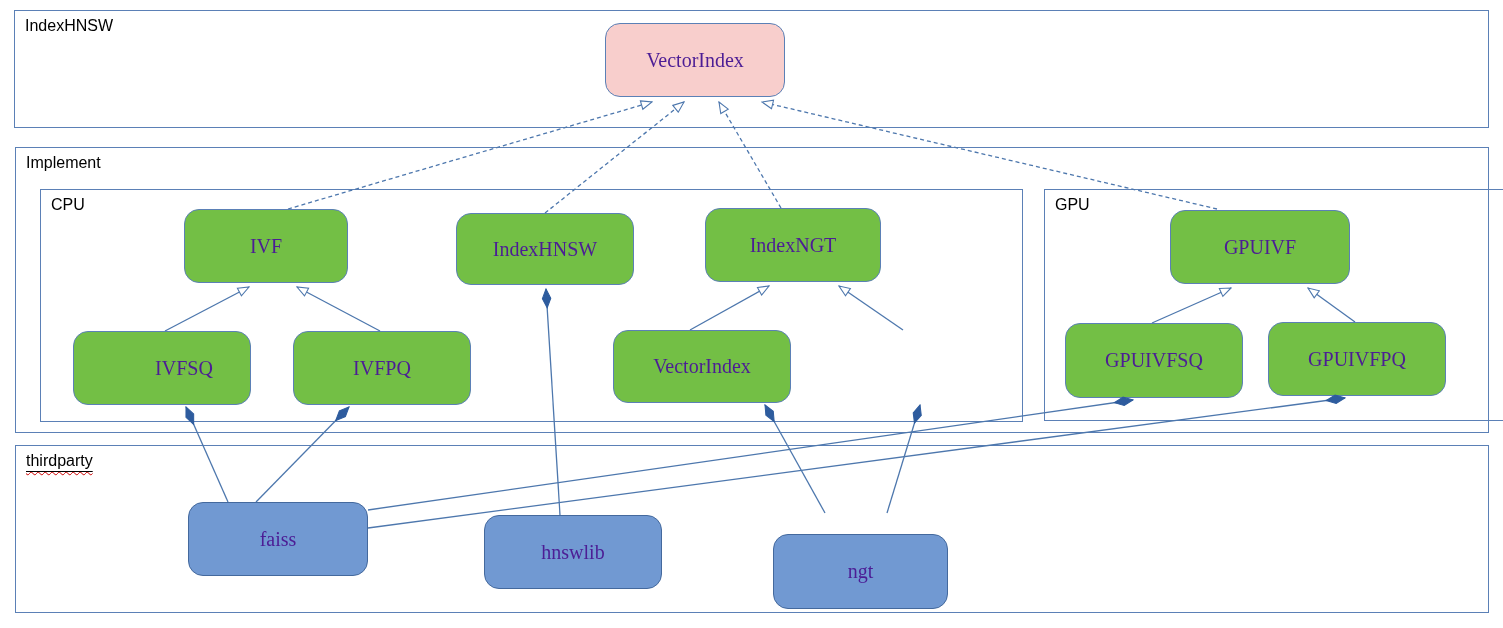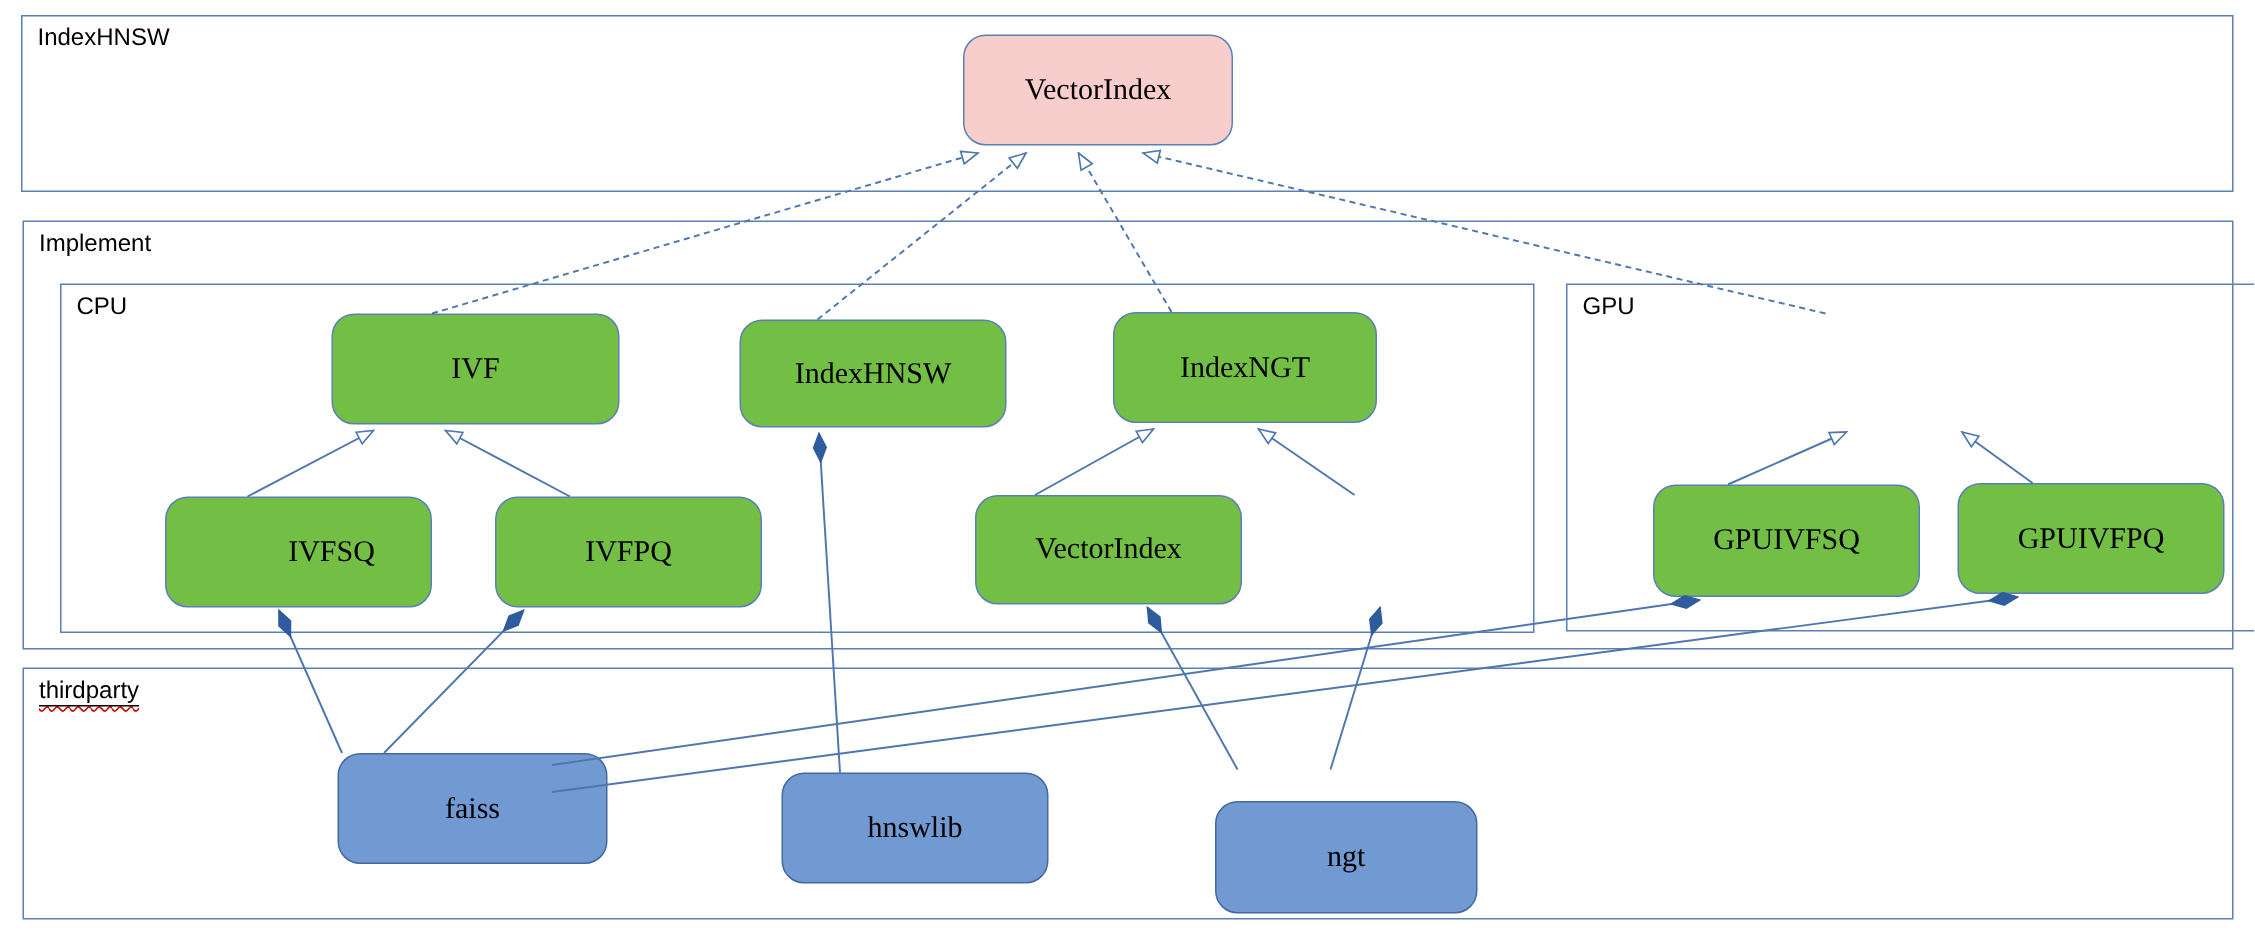--- a/index.html
+++ b/index.html
@@ -17,21 +17,21 @@
   }
   .wavy {
     text-decoration: underline wavy var(--squiggle,#cc0000);
     text-decoration-thickness:1px; text-underline-offset:5px;
   }
   .solid-underline { text-decoration: underline solid #000; }
   .node {
     position:absolute; box-sizing:border-box;
     border:1.5px solid var(--nodeborder,#5b80b6); border-radius:15px;
     display:flex; align-items:center; justify-content:center;
-    font-family:"Liberation Serif", serif; font-size:20px; color:#000000;margin-left:37px;
+    font-family:"Liberation Serif", serif; font-size:20px; color:#4c1d95;
   }
   .node.green { background:var(--green,#73bf45); }
   .node.pink  { background:var(--pink,#f8cecc); }
   .node.blue  { background:var(--blue,#7199d2); border-color:var(--blueborder,#44699d); }
   svg.edges { position:absolute; left:0; top:0; pointer-events:none; }
 </style>
 </head>
 <body>
 
 <div id="canvas">
@@ -46,28 +46,31 @@
     </div>
     <div class="container" style="left: 1044px; top: 189px; width: 476px; height: 232px;">
       <span class="clabel">GPU</span>
     </div>
     <div class="container" style="left: 15px; top: 445px; width: 1474px; height: 168px;">
       <span class="clabel wavy"><span class="solid-underline">thirdparty</span></span>
     </div>
     <div class="node pink" style="left: 605px; top: 23px; width: 180px; height: 74px;">
       <span>VectorIndex</span>
     </div>
-    <div class="node green" style="left: 184px; top: 209px; width: 192px; height: 74px;">
+    <div class="node green" style="left: 184px; top: 209px; width: 164px; height: 74px;">
       <span>IVF</span>
     </div>
     <div class="node green" style="left: 456px; top: 213px; width: 178px; height: 72px;">
       <span>IndexHNSW</span>
     </div>
     <div class="node green" style="left: 705px; top: 208px; width: 176px; height: 74px;">
       <span>IndexNGT</span>
+    </div>
+    <div class="node green" style="left: 1170px; top: 210px; width: 180px; height: 74px;">
+      <span>GPUIVF</span>
     </div>
     <div class="node green" style="left: 73px; top: 331px; width: 178px; height: 74px; padding-left: 44px;">
       <span>IVFSQ</span>
     </div>
     <div class="node green" style="left: 293px; top: 331px; width: 178px; height: 74px;">
       <span>IVFPQ</span>
     </div>
     <div class="node green" style="left: 613px; top: 330px; width: 178px; height: 73px;">
       <span>VectorIndex</span>
     </div>

